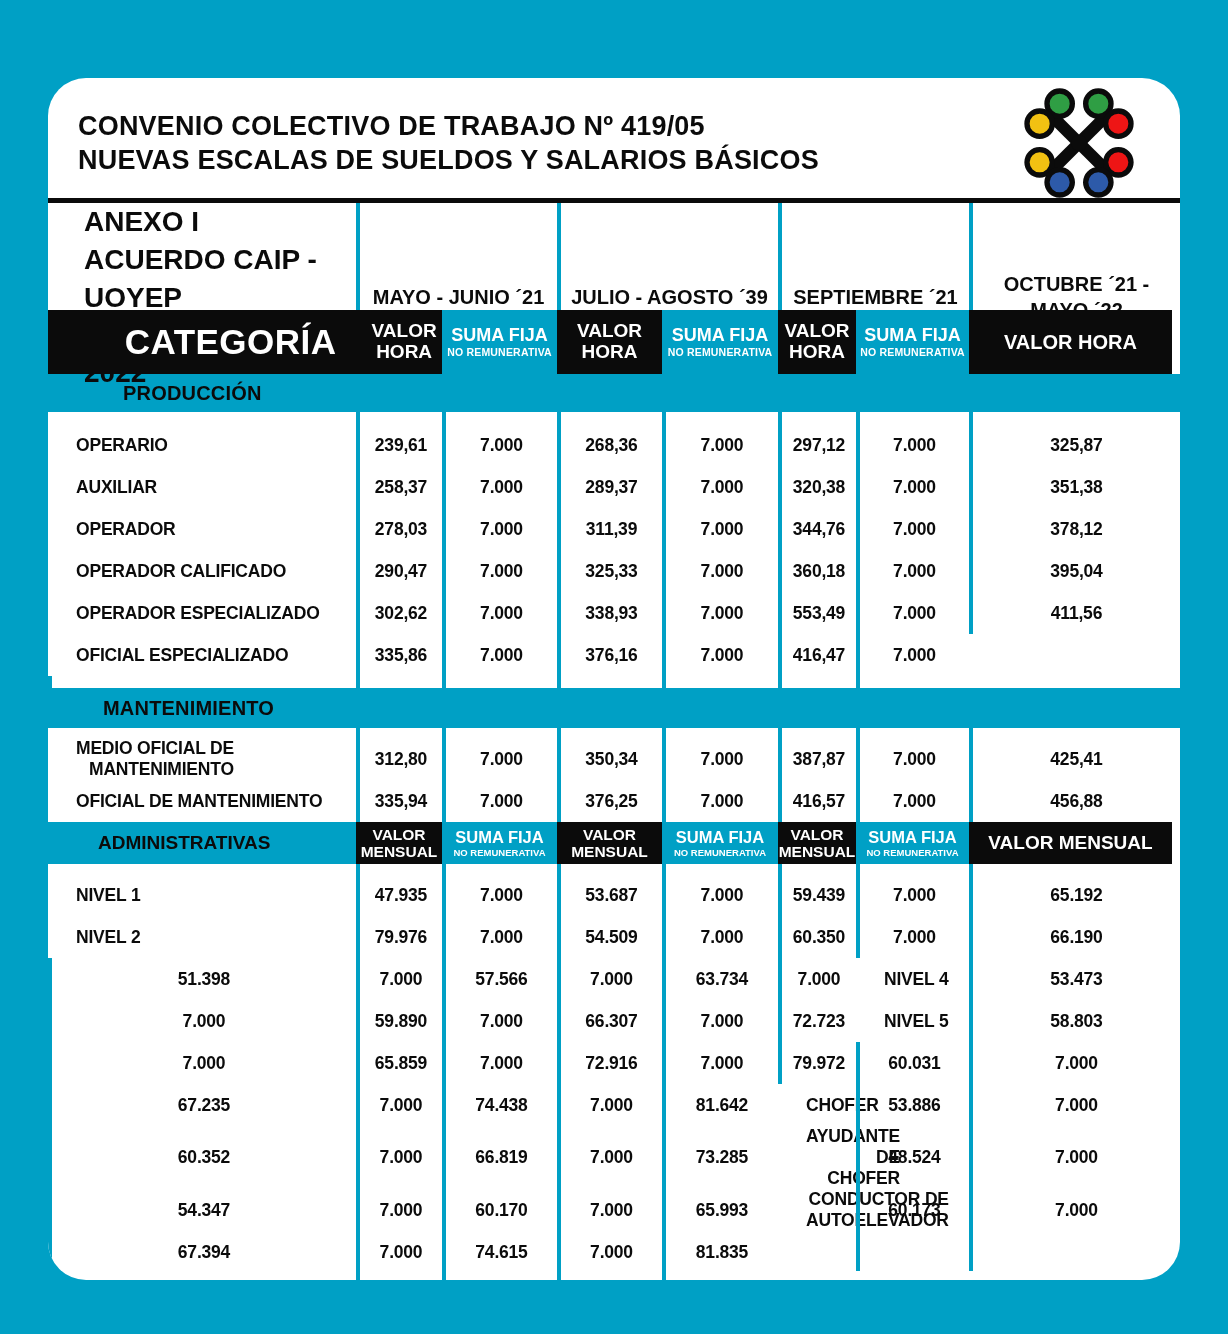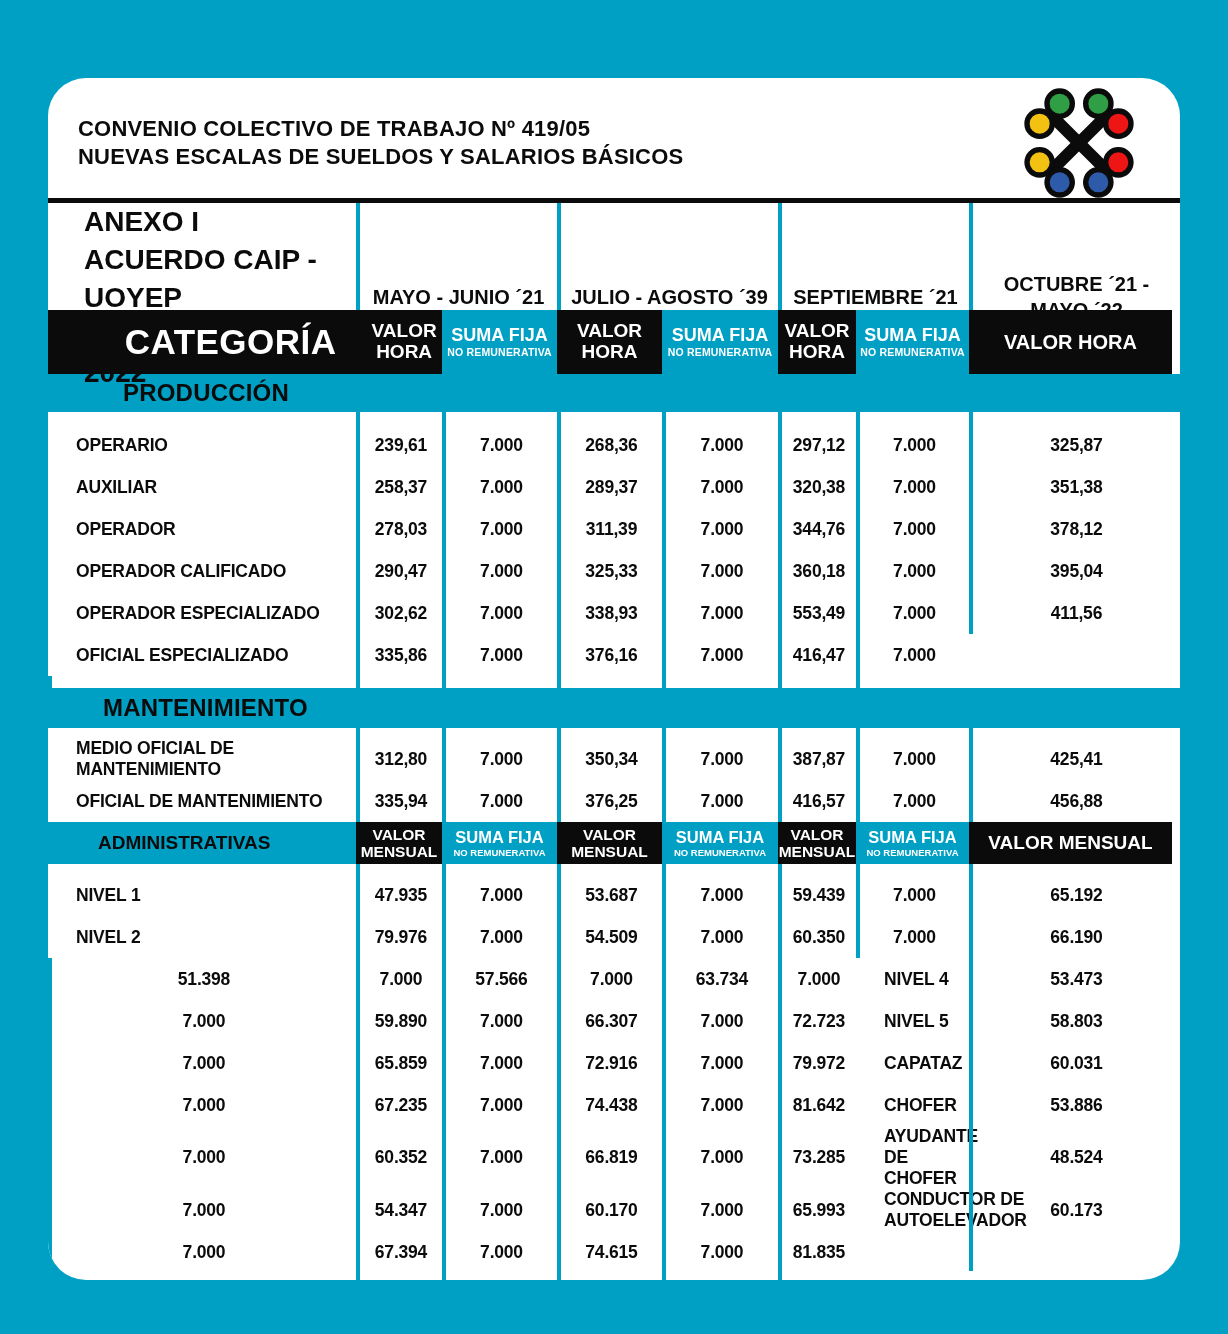--- a/index.html
+++ b/index.html
@@ -24,21 +24,21 @@
     border-radius:38px;
     overflow:hidden;
   }
   
   .title-row{
     height:120px;
     display:flex;align-items:center;
     padding:10px 22px 0 30px;
   }
   .doc-title{
-    font-size:22px;line-height:1.26;letter-spacing:.2px;
+    font-size:27px;line-height:1.26;letter-spacing:.2px;
     white-space:pre-line;
     flex:1;
   }
   .logo-box{width:158px;height:112px;flex:0 0 auto;display:flex;align-items:center;justify-content:center;}
   
   .grid8{
     display:grid;
     grid-template-columns:308px 86px 115px 105px 116px 78px 113px 211px;
   }
   .cell{display:flex;align-items:center;}
@@ -57,37 +57,38 @@
     font-size:35px;letter-spacing:.5px;margin-left:47px;}
   .valor-zone{width:86px;display:flex;align-items:center;justify-content:center;text-align:center;
     font-size:19px;line-height:1.1;white-space:pre-line;}
   .hdr-black{background:var(--ink);color:#fff;justify-content:center;text-align:center;
     font-size:19px;line-height:1.1;white-space:pre-line;}
   .hdr-cyan{background:var(--cyan);color:#fff;flex-direction:column;justify-content:center;text-align:center;}
   .hdr-cyan .main{font-size:18px;line-height:1.1;}
   .hdr-cyan .sub{font-size:10.5px;letter-spacing:.2px;}
   .hdr-wide{font-size:20px;margin-right:8px;}
   
-  .band{height:38px;background:var(--cyan);display:flex;align-items:center;font-size:24px;letter-spacing:.2px;}
+  .band{height:38px;background:var(--cyan);display:flex;align-items:center;font-size:20px;letter-spacing:.2px;}
   .band.prod{padding-left:75px;}
   .band.mant{height:40px;padding-left:55px;}
   
   .admin-row{height:42px;background:#fff;}
   .admin-title{background:var(--cyan);padding-left:50px;font-size:19px;}
   .admin-black{background:var(--ink);color:#fff;justify-content:center;text-align:center;
     font-size:15.5px;line-height:1.1;white-space:pre-line;}
   .admin-cyan{background:var(--cyan);color:#fff;flex-direction:column;justify-content:center;text-align:center;}
   .admin-cyan .main{font-size:16.5px;line-height:1.1;}
   .admin-cyan .sub{font-size:9.5px;}
   .admin-wide{font-size:19px;margin-right:8px;white-space:normal;}
   
   .row-label{
     padding-left:28px;min-height:42px;
     font-size:17.5px;line-height:1.2;letter-spacing:-.2px;
     white-space:pre-line;
+    text-align:right;
   }
   .val{
     justify-content:center;min-height:42px;
     font-size:17.5px;letter-spacing:-.2px;
   }
   .spacer{min-height:0;}
 </style>
 </head>
 <body>
 
@@ -309,21 +310,20 @@
       <div class="cell val bL">7.000</div>
       <div class="cell val bL">72.723</div>
       <div class="cell row-label">NIVEL 5</div>
       <div class="cell val bL">58.803</div>
       <div class="cell val bL">7.000</div>
       <div class="cell val bL">65.859</div>
       <div class="cell val bL">7.000</div>
       <div class="cell val bL">72.916</div>
       <div class="cell val bL">7.000</div>
       <div class="cell val bL">79.972</div>
-      <div class="cell row-label">CAPATAZ</div>
       <div class="cell val bL">60.031</div>
       <div class="cell val bL">7.000</div>
       <div class="cell val bL">67.235</div>
       <div class="cell val bL">7.000</div>
       <div class="cell val bL">74.438</div>
       <div class="cell val bL">7.000</div>
       <div class="cell val bL">81.642</div>
       <div class="cell row-label">CHOFER</div>
       <div class="cell val bL">53.886</div>
       <div class="cell val bL">7.000</div>

